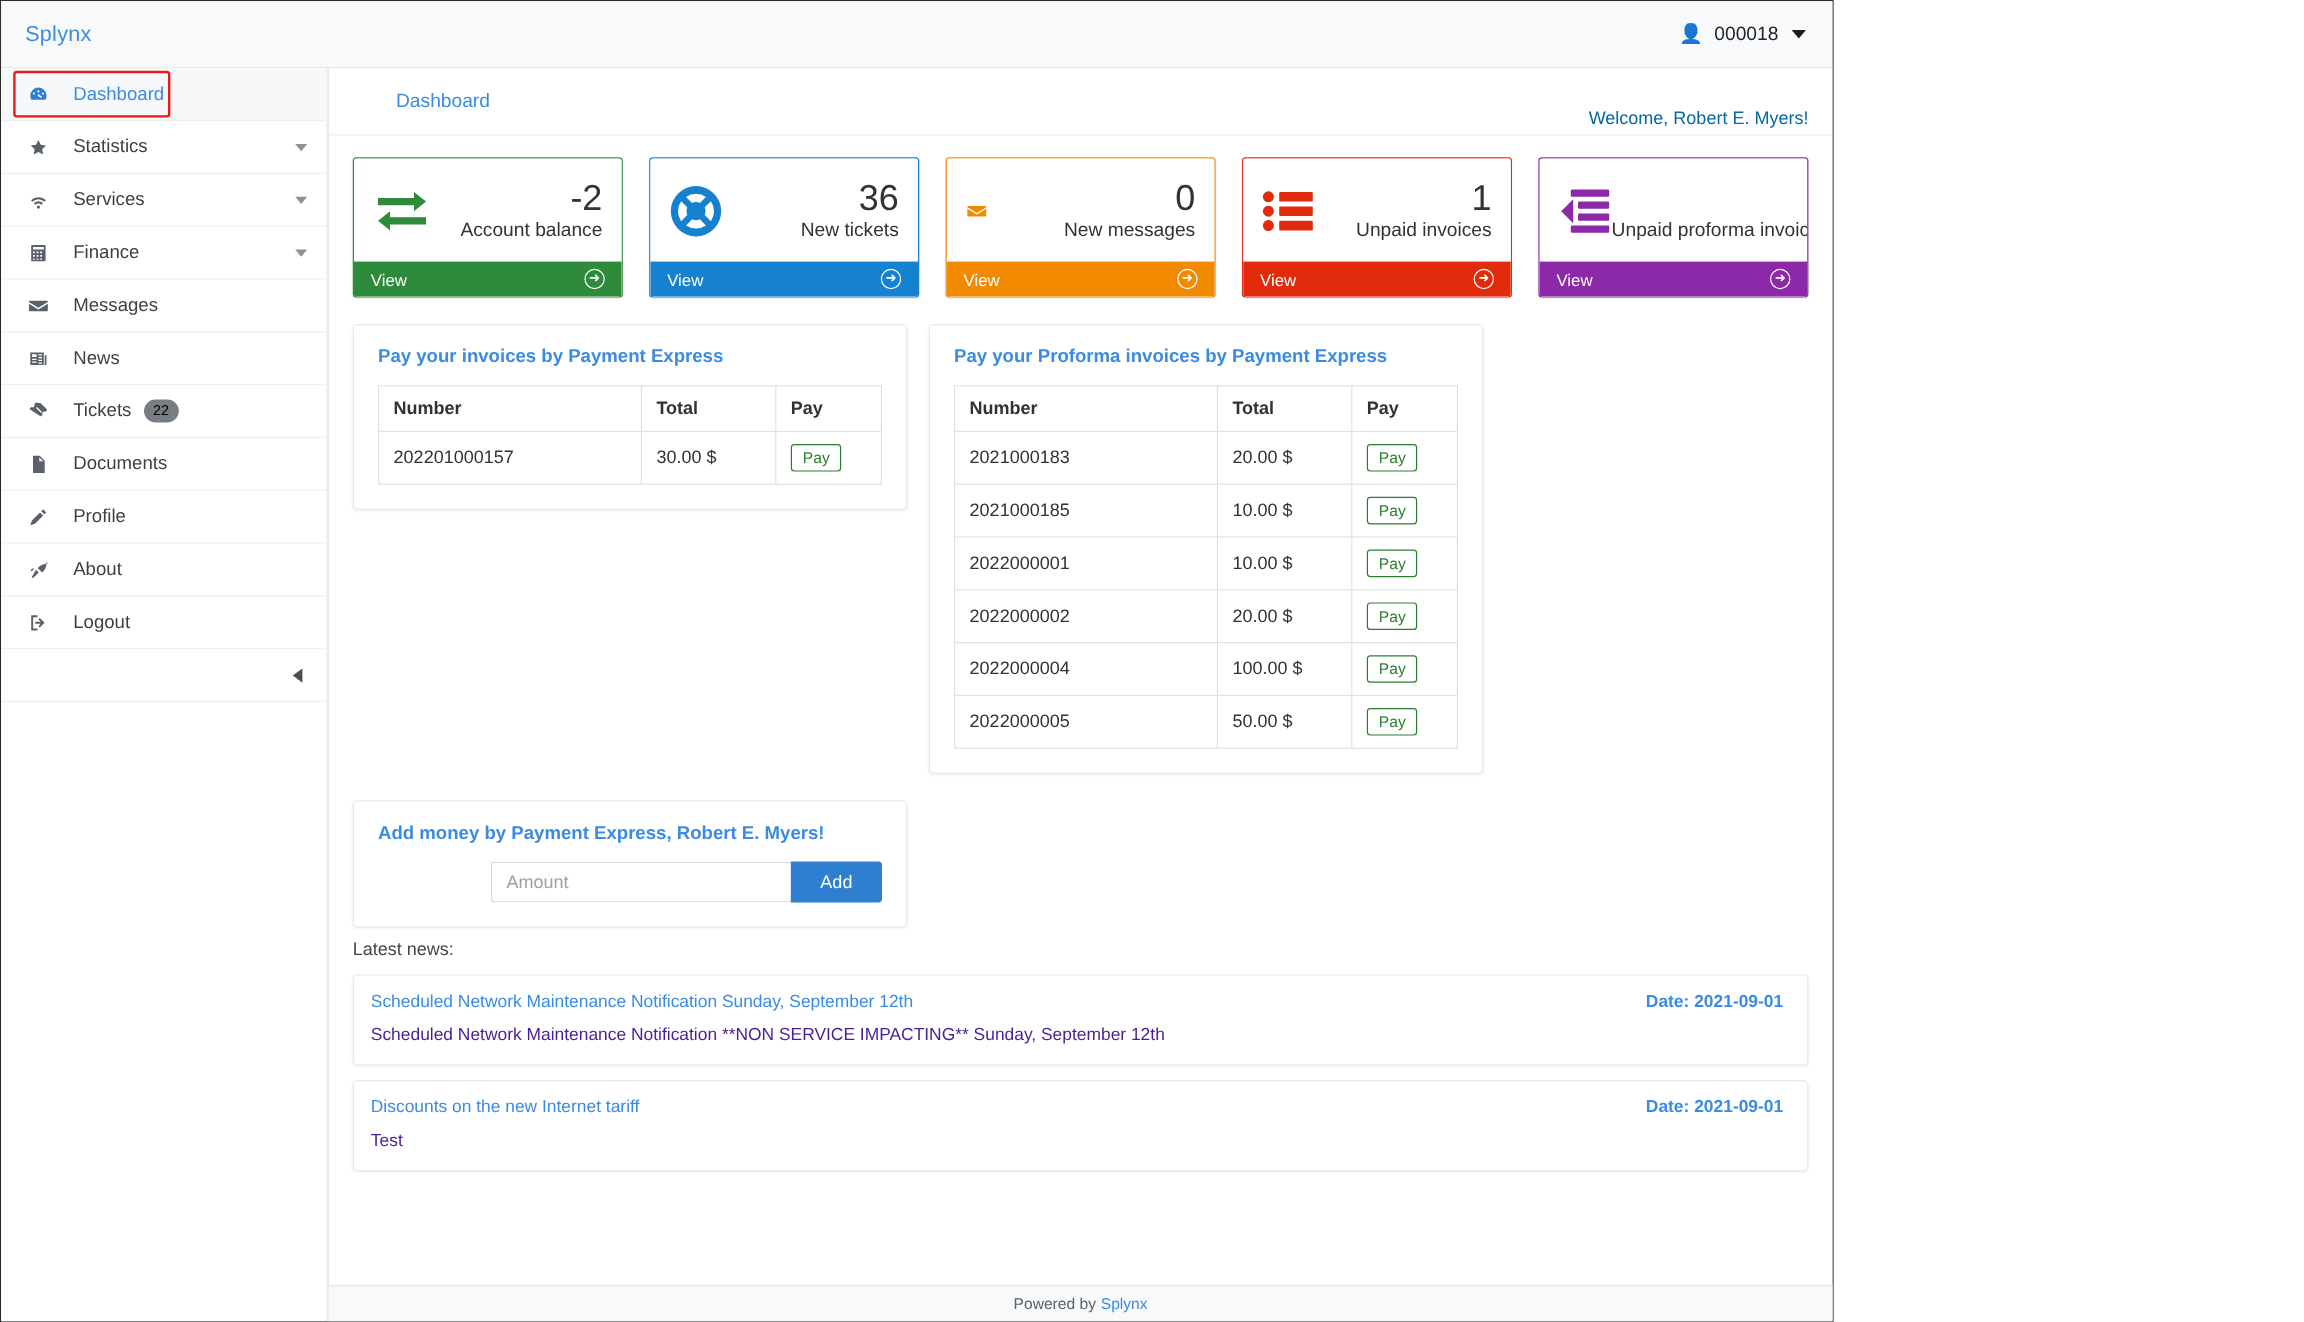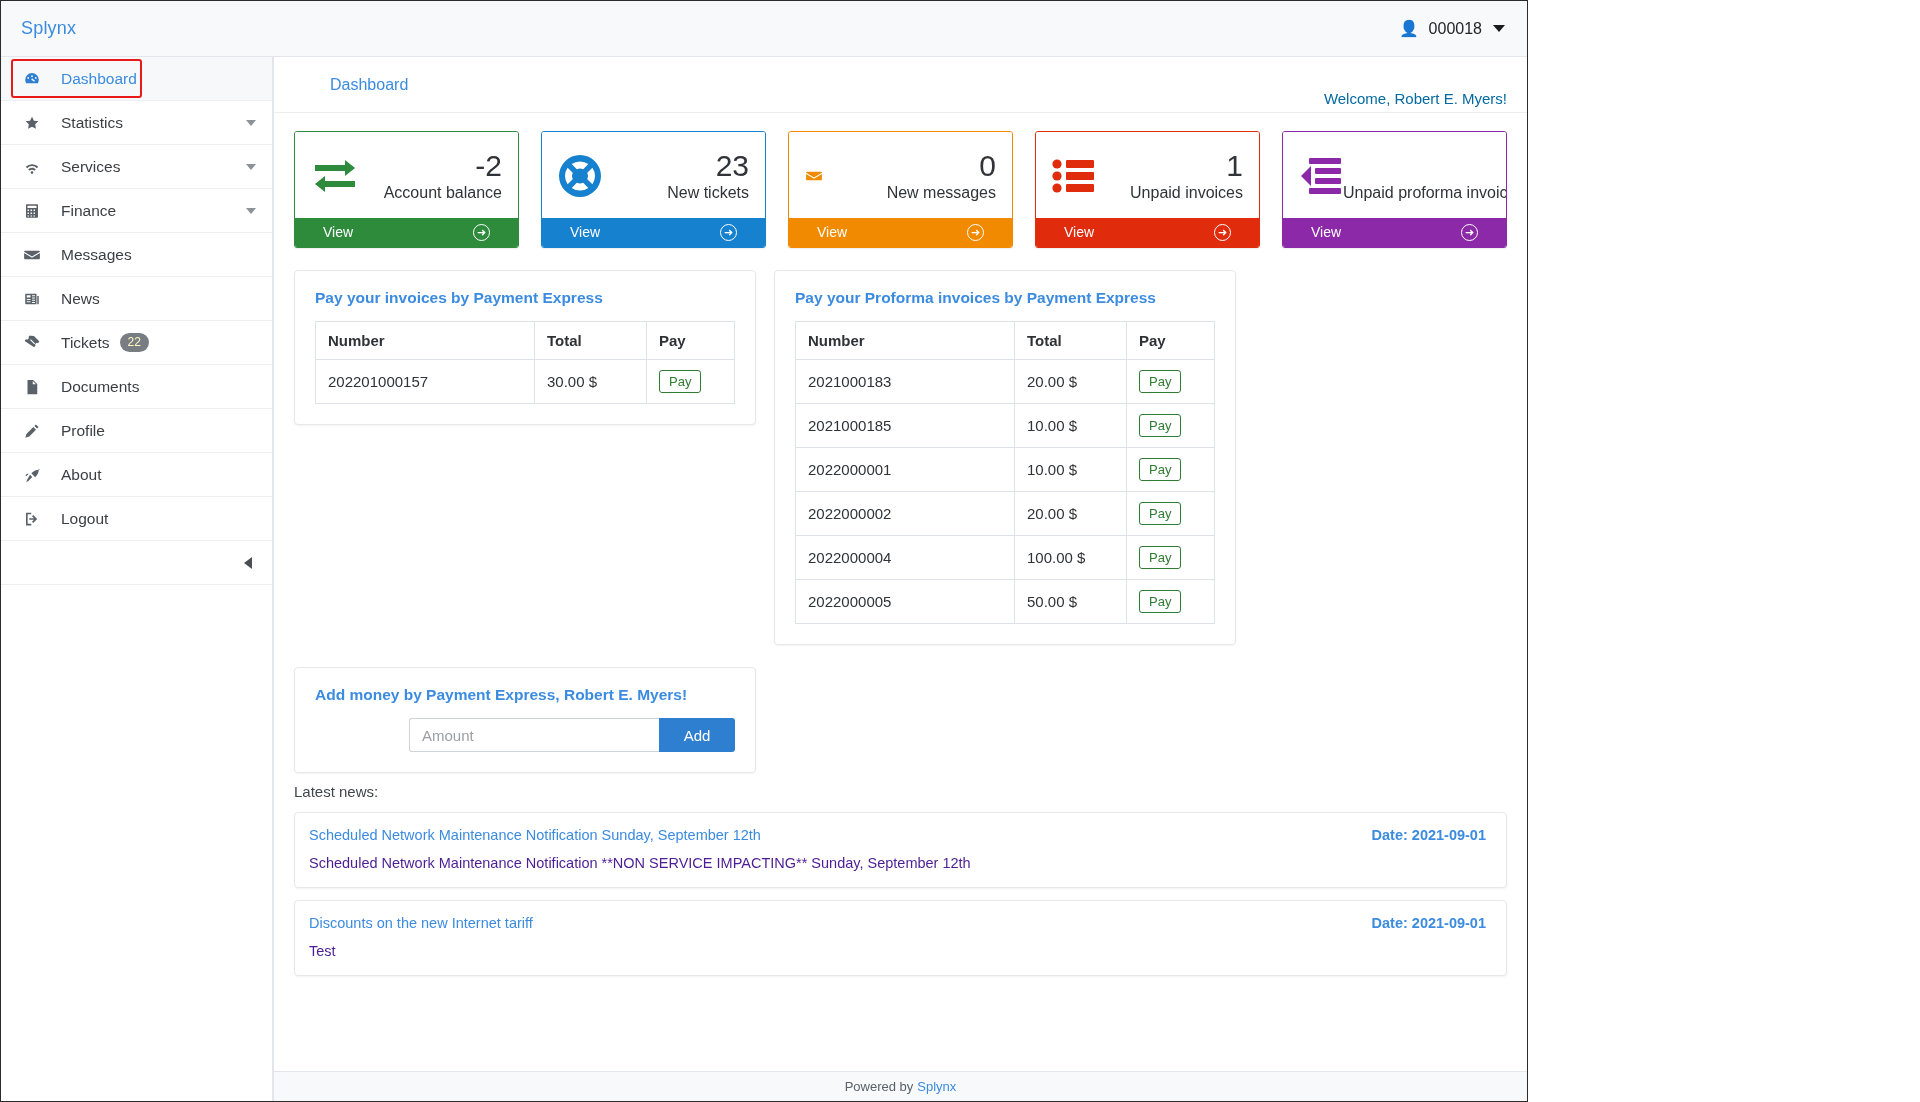--- a/index.html
+++ b/index.html
@@ -62,21 +62,21 @@
   .nav-label { margin-left: 12px; white-space: nowrap; }
   .chev-dn {
     margin-left: auto;
     width: 0; height: 0;
     border-left: 5px solid transparent;
     border-right: 5px solid transparent;
     border-top: 6px solid #8b9299;
   }
   .badge {
     margin-left: 10px;
-    background: #777d83; color: #fef9c3;
+    background: #777d83; color: #000000;
     border-radius: 10px; font-size: 12px;
     padding: 2px 8px; line-height: 1.25;
   }
   .active-outline {
     position: absolute; left: 10px; right: 130px; top: 2px; bottom: 2px;
     border: 2px solid #e81a1a; border-radius: 3px; pointer-events: none;
   }
   .nav-collapse {
     height: 44px; display: flex; align-items: center; justify-content: flex-end;
     padding-right: 20px; border-bottom: 1px solid #edeff1; cursor: pointer;
@@ -119,22 +119,22 @@
   .card-top {
     background: #fff; display: flex; align-items: center;
     justify-content: space-between; padding: 14px 16px 12px 16px;
     min-height: 86px;
   }
   .card-ico { width: 56px; display: flex; align-items: center; }
   .card-nums { text-align: right; color: #303438; }
   .card-value { font-size: 30px; line-height: 1.05; font-weight: 400; }
   .card-label { font-size: 16px; margin-top: 3px; white-space: nowrap; }
   .card-foot {
-    display: flex; justify-content: space-between;
-    padding: 6px 28px; color: #fff; font-size: 14px; cursor: pointer;
+    display: flex; align-items: center; justify-content: space-between;
+    padding: 6px 14px; color: #fff; font-size: 14px; cursor: pointer;
   }
   .arrow-circle {
     width: 17px; height: 17px; border-radius: 50%;
     border: 1.6px solid #fff; display: flex;
     align-items: center; justify-content: center;
     font-size: 11px; line-height: 1;
   }
 
   
   .panels-row { display: flex; gap: 18px; margin-top: 22px; align-items: flex-start; }
@@ -343,21 +343,21 @@
                 <span class="arrow-circle">➜</span>
               </div>
             </div>
             <div class="card" style="color: rgb(22, 129, 207); border-color: rgb(22, 129, 207);">
               <div class="card-top">
                 <span class="card-ico">
                   <svg width="44" height="44" viewBox="0 0 44 44" fill="#1681cf">
                     <path d="M22 1a21 21 0 100 42 21 21 0 000-42zm0 6.5a14.5 14.5 0 018.3 2.6l-5.1 5.1a7.4 7.4 0 00-6.4 0l-5.1-5.1A14.5 14.5 0 0122 7.5zM9.6 13.7l5.1 5.1a7.4 7.4 0 000 6.4l-5.1 5.1a14.5 14.5 0 010-16.6zm24.8 0a14.5 14.5 0 010 16.6l-5.1-5.1a7.4 7.4 0 000-6.4zM22 36.5a14.5 14.5 0 01-8.3-2.6l5.1-5.1a7.4 7.4 0 006.4 0l5.1 5.1a14.5 14.5 0 01-8.3 2.6z"></path>
                   </svg>
                 </span>
-                <span class="card-nums"><span class="card-value">23</span><span class="card-label" style="display:block">New tickets</span></span>
+                <span class="card-nums"><span class="card-value">36</span><span class="card-label" style="display:block">New tickets</span></span>
               </div>
               <div class="card-foot" style="background:#1681cf">
                 <span>View</span>
                 <span class="arrow-circle">➜</span>
               </div>
             </div>
             <div class="card" style="color: rgb(242, 138, 0); border-color: rgb(242, 138, 0);">
               <div class="card-top">
                 <span class="card-ico">
                   <svg width="18" height="18" viewBox="0 0 24 24" fill="#f28a00">

